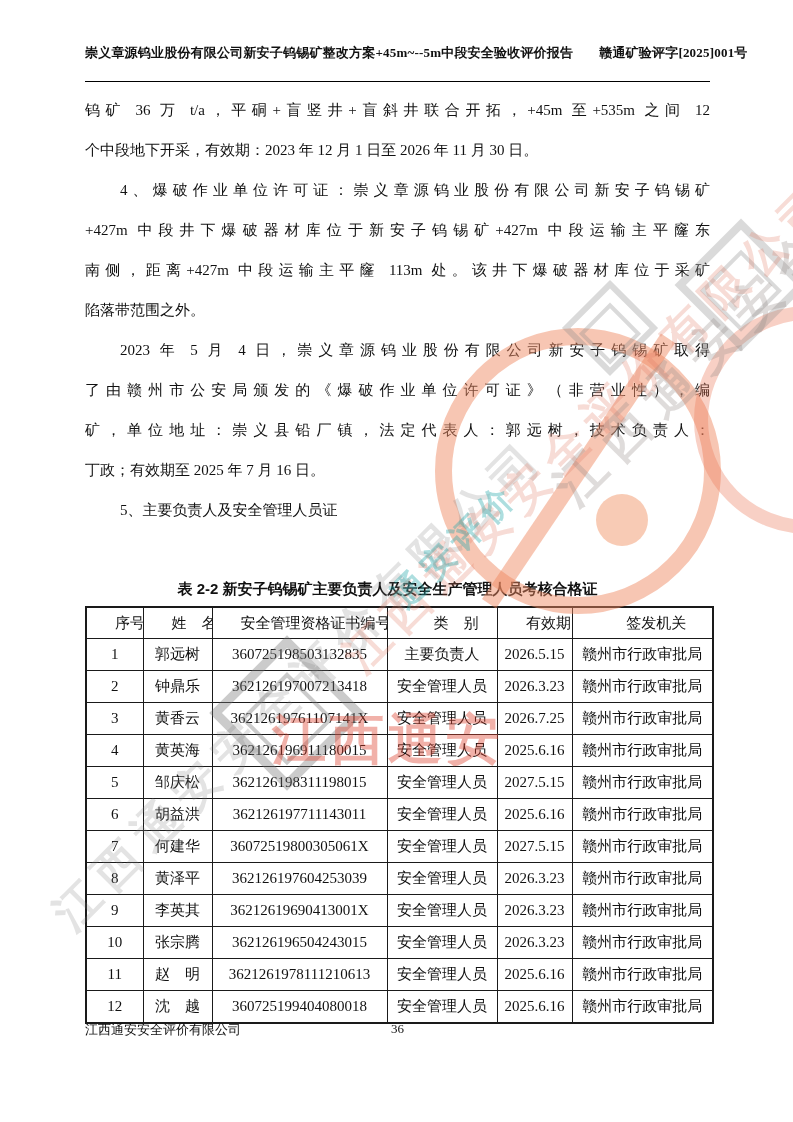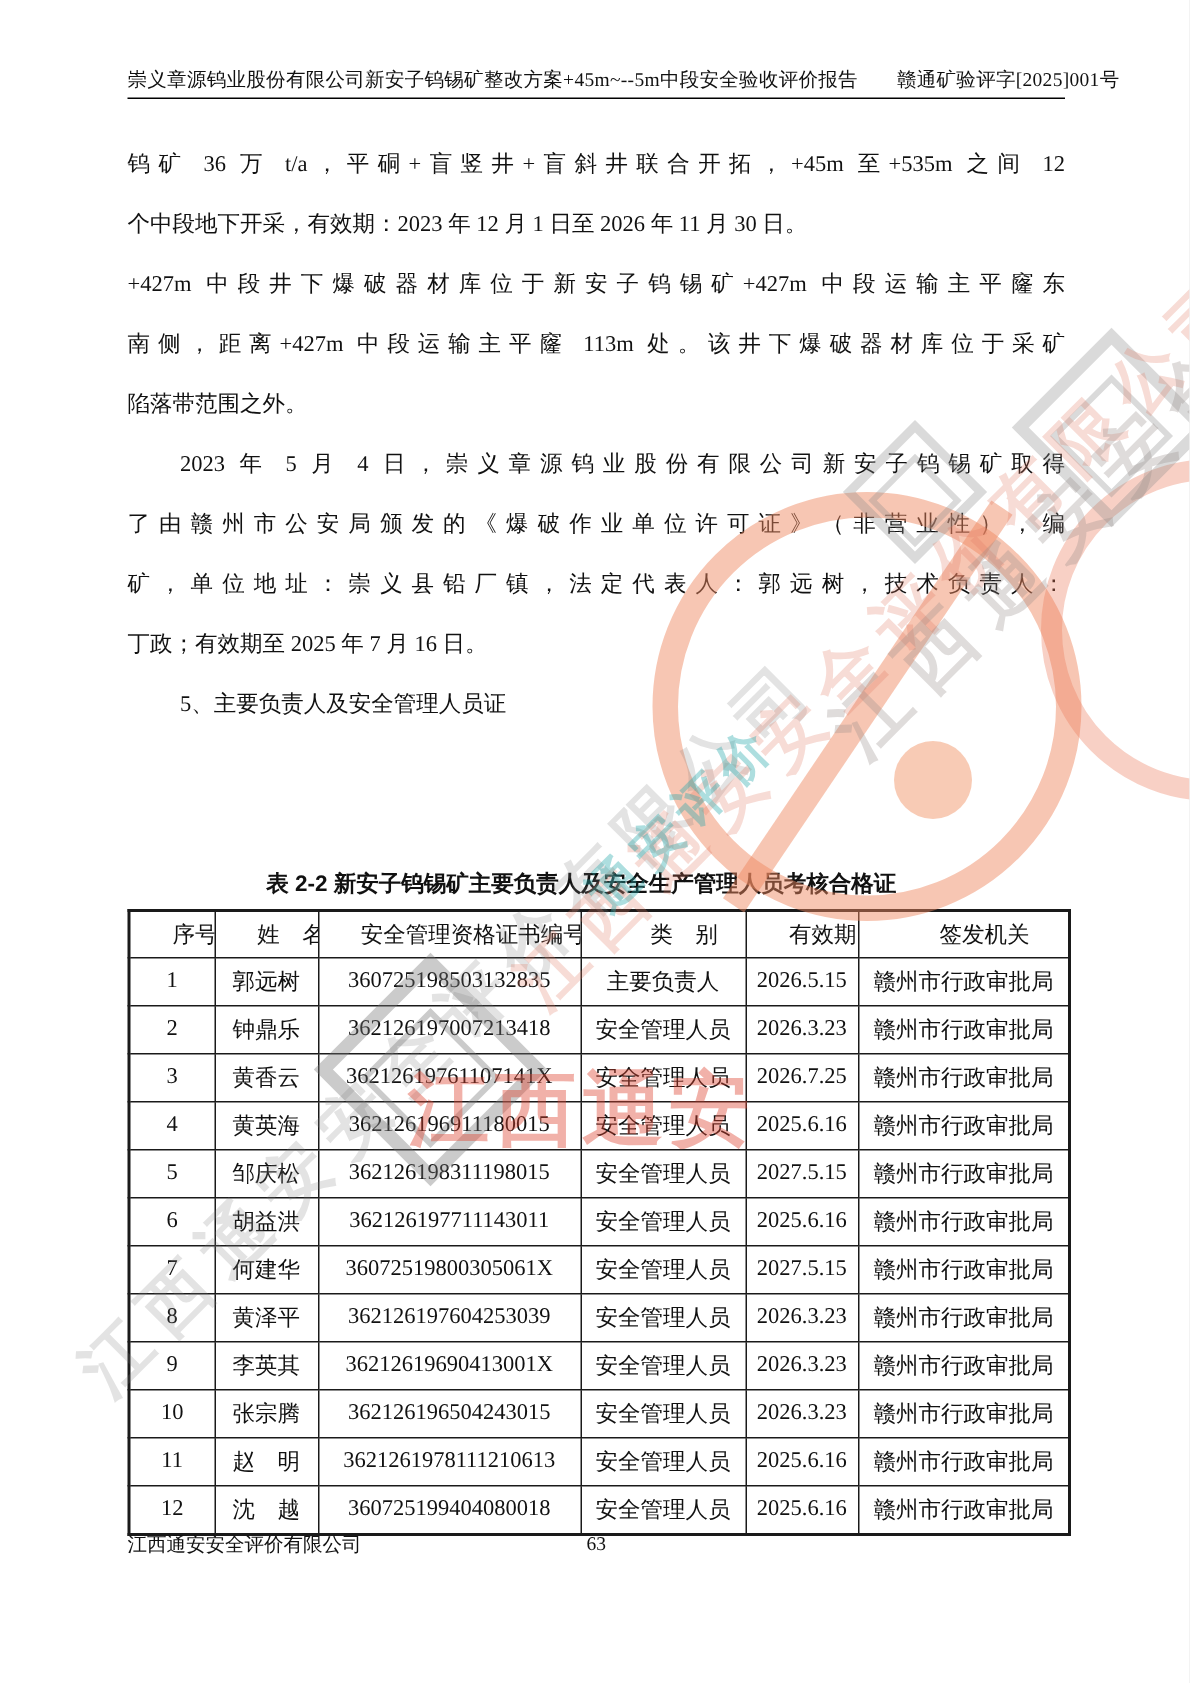--- a/index.html
+++ b/index.html
@@ -4,22 +4,22 @@
 <style>
   html,body{margin:0;padding:0;background:#e9e9e9;}
   #page{
     position:relative;width:793px;height:1122px;background:#ffffff;
     margin:0 auto;overflow:hidden;
     font-family:"Liberation Serif","DejaVu Serif",serif;color:#111;
   }
   
   .hdr{
     position:absolute;left:85px;top:44px;width:625px;
-    text-align:center;font-size:13px;font-weight:normal;
-    border-bottom:1px solid #000;padding-bottom:3px;white-space:nowrap;
+    text-align:center;font-size:13px;font-weight:bold;
+    border-bottom:1px solid #000;padding-bottom:19px;white-space:nowrap;
     letter-spacing:0.2px;
   }
   .hdr .gap{display:inline-block;width:26px;}
   
   .bodytxt{position:absolute;left:85px;top:90px;width:625px;}
   .bl{height:40px;line-height:40px;font-size:15px;white-space:nowrap;}
   .bl.jf{white-space:normal;text-align:justify;text-align-last:justify;text-justify:inter-character;}
   .bl.ind{padding-left:35px;}
   .bl.ind.jf{padding-left:0;text-indent:35px;}
   
@@ -85,20 +85,21 @@
 
 <div id="page">
 
   <div class="hdr">
     <span>崇义章源钨业股份有限公司新安子钨锡矿整改方案+45m~--5m中段安全验收评价报告</span><span class="gap"></span><span>赣通矿验评字[2025]001号</span>
   </div>
 
   <div class="bodytxt">
     <div class="bl jf">钨矿 36 万 t/a，平硐+盲竖井+盲斜井联合开拓，+45m 至+535m 之间 12</div>
     <div class="bl">个中段地下开采，有效期：2023 年 12 月 1 日至 2026 年 11 月 30 日。</div>
+    <div class="bl ind jf">4、爆破作业单位许可证：崇义章源钨业股份有限公司新安子钨锡矿</div>
     <div class="bl jf">+427m 中段井下爆破器材库位于新安子钨锡矿+427m 中段运输主平窿东</div>
     <div class="bl jf">南侧，距离+427m 中段运输主平窿 113m 处。该井下爆破器材库位于采矿</div>
     <div class="bl">陷落带范围之外。</div>
     <div class="bl ind jf">2023 年 5 月 4 日，崇义章源钨业股份有限公司新安子钨锡矿取得</div>
     <div class="bl jf">了由赣州市公安局颁发的《爆破作业单位许可证》（非营业性），编</div>
     <div class="bl jf">矿，单位地址：崇义县铅厂镇，法定代表人：郭远树，技术负责人：</div>
     <div class="bl">丁政；有效期至 2025 年 7 月 16 日。</div>
     <div class="bl ind">5、主要负责人及安全管理人员证</div>
   </div>
 
@@ -218,21 +219,21 @@
           <td>360725199404080018</td>
           <td>安全管理人员</td>
           <td>2025.6.16</td>
           <td>赣州市行政审批局</td>
         </tr>
       </tbody>
   </table>
 
   <div class="footer">
     <span class="co">江西通安安全评价有限公司</span>
-    <span class="pg">63</span>
+    <span class="pg">36</span>
   </div>
 
   <div class="wm wm-ring ring-a">
       <div class="slash"></div>
     </div>
   <div class="wm wm-ring ring-c"></div>
   <div class="wm blob"></div>
   <div class="wm diam d1"></div>
   <div class="wm diam d2"></div>
   <div class="wm diam d3"></div>

